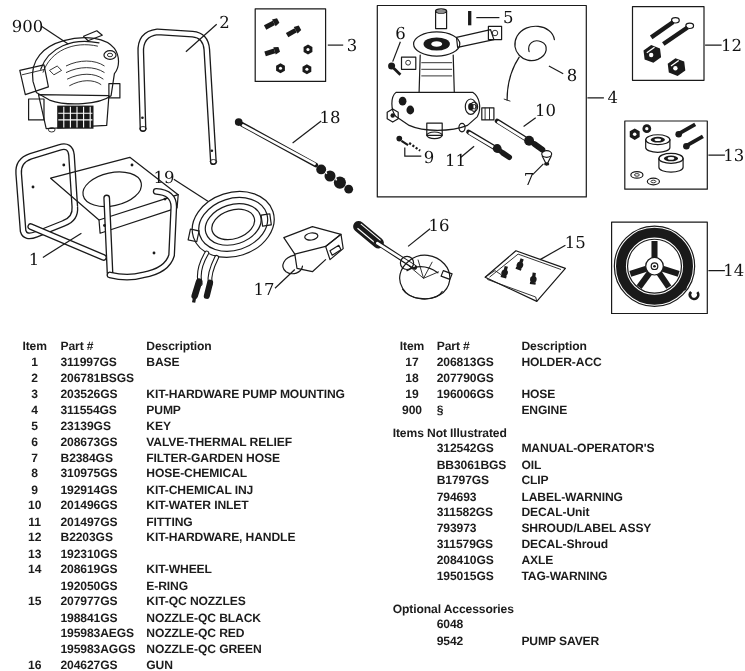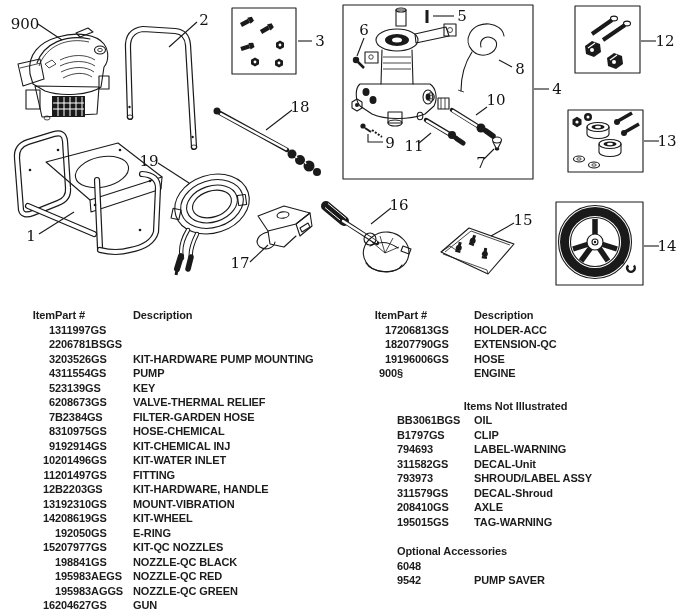--- a/index.html
+++ b/index.html
@@ -16,23 +16,23 @@
   .dk{fill:#1a1a1a;stroke:none;}
   .cl{font:15px "DejaVu Serif",serif;fill:#111;text-anchor:middle;}
   .ld{stroke:#1a1a1a;stroke-width:1.1;fill:none;}
   
   .tbl{position:absolute;font-size:11px;font-weight:700;letter-spacing:-.1px;line-height:14.5px;}
   .tbl .tr{display:grid;height:14.5px;}
   .tbl.left{left:8px;top:308px;width:336px;}
   .tbl.left .tr{grid-template-columns:47px 78px 1fr;}
   .tbl.right{left:352px;top:308px;width:322px;}
   .tbl.right .tr{grid-template-columns:45px 77px 1fr;}
-  .col-item{text-align:right;}
+  .col-item{text-align:center;}
   .section-title{height:14.5px;padding-left:5px;}
-  .gap1{margin-top:18px;text-align:center;} .gap2{margin-top:15px;margin-left:40px;}
+  .gap1{margin-top:6px;} .gap2{margin-top:15px;}
 </style>
 </head>
 <body>
 
 <div id="canvas">
 
 <svg id="diagram" width="677" height="302" viewBox="0 0 677 302">
 
   <g>
     <path class="ln" d="M30 74 C27 54 40 42 58 37 C78 31 97 35 104 44 C109 51 109 61 104 67 L101 87 C90 95 62 97 45 91 L33 84 Z"></path>
@@ -362,20 +362,21 @@
   <div class="tbl left">
     <div class="tr thead">
       <div class="col-item">Item</div>
       <div class="col-part">Part #</div>
       <div class="col-desc">Description</div>
     </div>
     <div>
         <div class="tr">
           <div class="td col-item">1</div>
           <div class="td col-part">311997GS</div>
+          <div class="td col-desc">BASE</div>
         </div>
         <div class="tr">
           <div class="td col-item">2</div>
           <div class="td col-part">206781BSGS</div>
         </div>
         <div class="tr">
           <div class="td col-item">3</div>
           <div class="td col-part">203526GS</div>
           <div class="td col-desc">KIT-HARDWARE PUMP MOUNTING</div>
         </div>
@@ -420,21 +421,20 @@
           <div class="td col-desc">FITTING</div>
         </div>
         <div class="tr">
           <div class="td col-item">12</div>
           <div class="td col-part">B2203GS</div>
           <div class="td col-desc">KIT-HARDWARE, HANDLE</div>
         </div>
         <div class="tr">
           <div class="td col-item">13</div>
           <div class="td col-part">192310GS</div>
-          <div class="td col-desc">MOUNT-VIBRATION</div>
         </div>
         <div class="tr">
           <div class="td col-item">14</div>
           <div class="td col-part">208619GS</div>
           <div class="td col-desc">KIT-WHEEL</div>
         </div>
         <div class="tr">
           <div class="td col-item"></div>
           <div class="td col-part">192050GS</div>
           <div class="td col-desc">E-RING</div>
@@ -475,37 +475,41 @@
     </div>
     <div>
         <div class="tr">
           <div class="td col-item">17</div>
           <div class="td col-part">206813GS</div>
           <div class="td col-desc">HOLDER-ACC</div>
         </div>
         <div class="tr">
           <div class="td col-item">18</div>
           <div class="td col-part">207790GS</div>
-          <div class="td col-desc">EXTENSION-QC</div>
         </div>
         <div class="tr">
           <div class="td col-item">19</div>
           <div class="td col-part">196006GS</div>
           <div class="td col-desc">HOSE</div>
         </div>
         <div class="tr">
           <div class="td col-item">900</div>
           <div class="td col-part">§</div>
           <div class="td col-desc">ENGINE</div>
         </div>
       </div>
     <div class="section-title gap1">Items Not Illustrated</div>
     <div>
         <div class="tr">
           <div class="td col-item"></div>
+          <div class="td col-part">312542GS</div>
+          <div class="td col-desc">MANUAL-OPERATOR'S</div>
+        </div>
+        <div class="tr">
+          <div class="td col-item"></div>
           <div class="td col-part">BB3061BGS</div>
           <div class="td col-desc">OIL</div>
         </div>
         <div class="tr">
           <div class="td col-item"></div>
           <div class="td col-part">B1797GS</div>
           <div class="td col-desc">CLIP</div>
         </div>
         <div class="tr">
           <div class="td col-item"></div>

